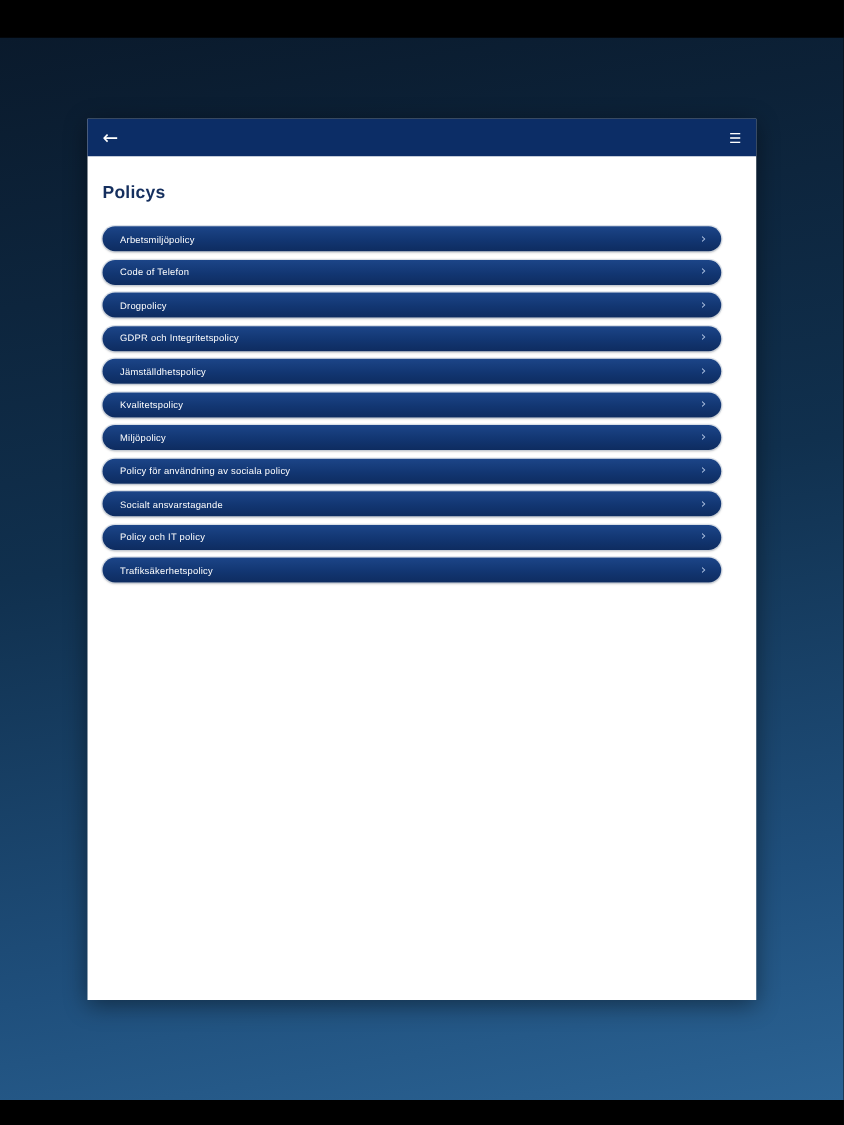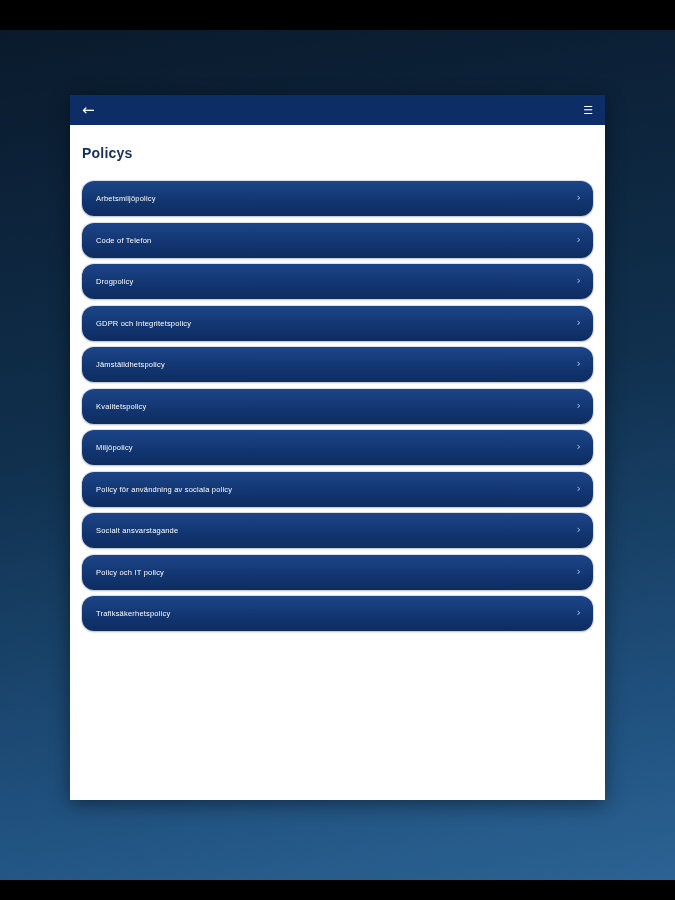--- a/index.html
+++ b/index.html
@@ -82,21 +82,21 @@
     font-size: 11px;
     line-height: 1;
     cursor: pointer;
     background: none;
     border: none;
     font-family: "DejaVu Sans", sans-serif;
   }
 
   .content {
     flex: 1;
-    padding: 20px 12px 0 12px;
+    padding: 20px 28px 0 12px;
     overflow: hidden;
   }
 
   .page-title {
     font-size: 14px;
     font-weight: bold;
     color: #152f5e;
     letter-spacing: 0.2px;
   }
 
@@ -106,21 +106,21 @@
     color: #5a5f66;
   }
 
   .policy-list {
     margin-top: 20px;
     list-style: none;
   }
 
   .policy-item {
     width: 100%;
-    height: 35px;
+    height: 20px;
     margin-bottom: 6.5px;
     border: none;
     border-radius: 12px;
     background: linear-gradient(180deg, #1c4588 0%, #123672 55%, #0e2c60 100%);
     box-shadow: 0 0 0 1px rgba(190, 200, 215, 0.55), 0 1px 2px rgba(0,0,0,0.25);
     display: flex;
     align-items: center;
     justify-content: space-between;
     padding: 0 12px 0 14px;
     cursor: pointer;

